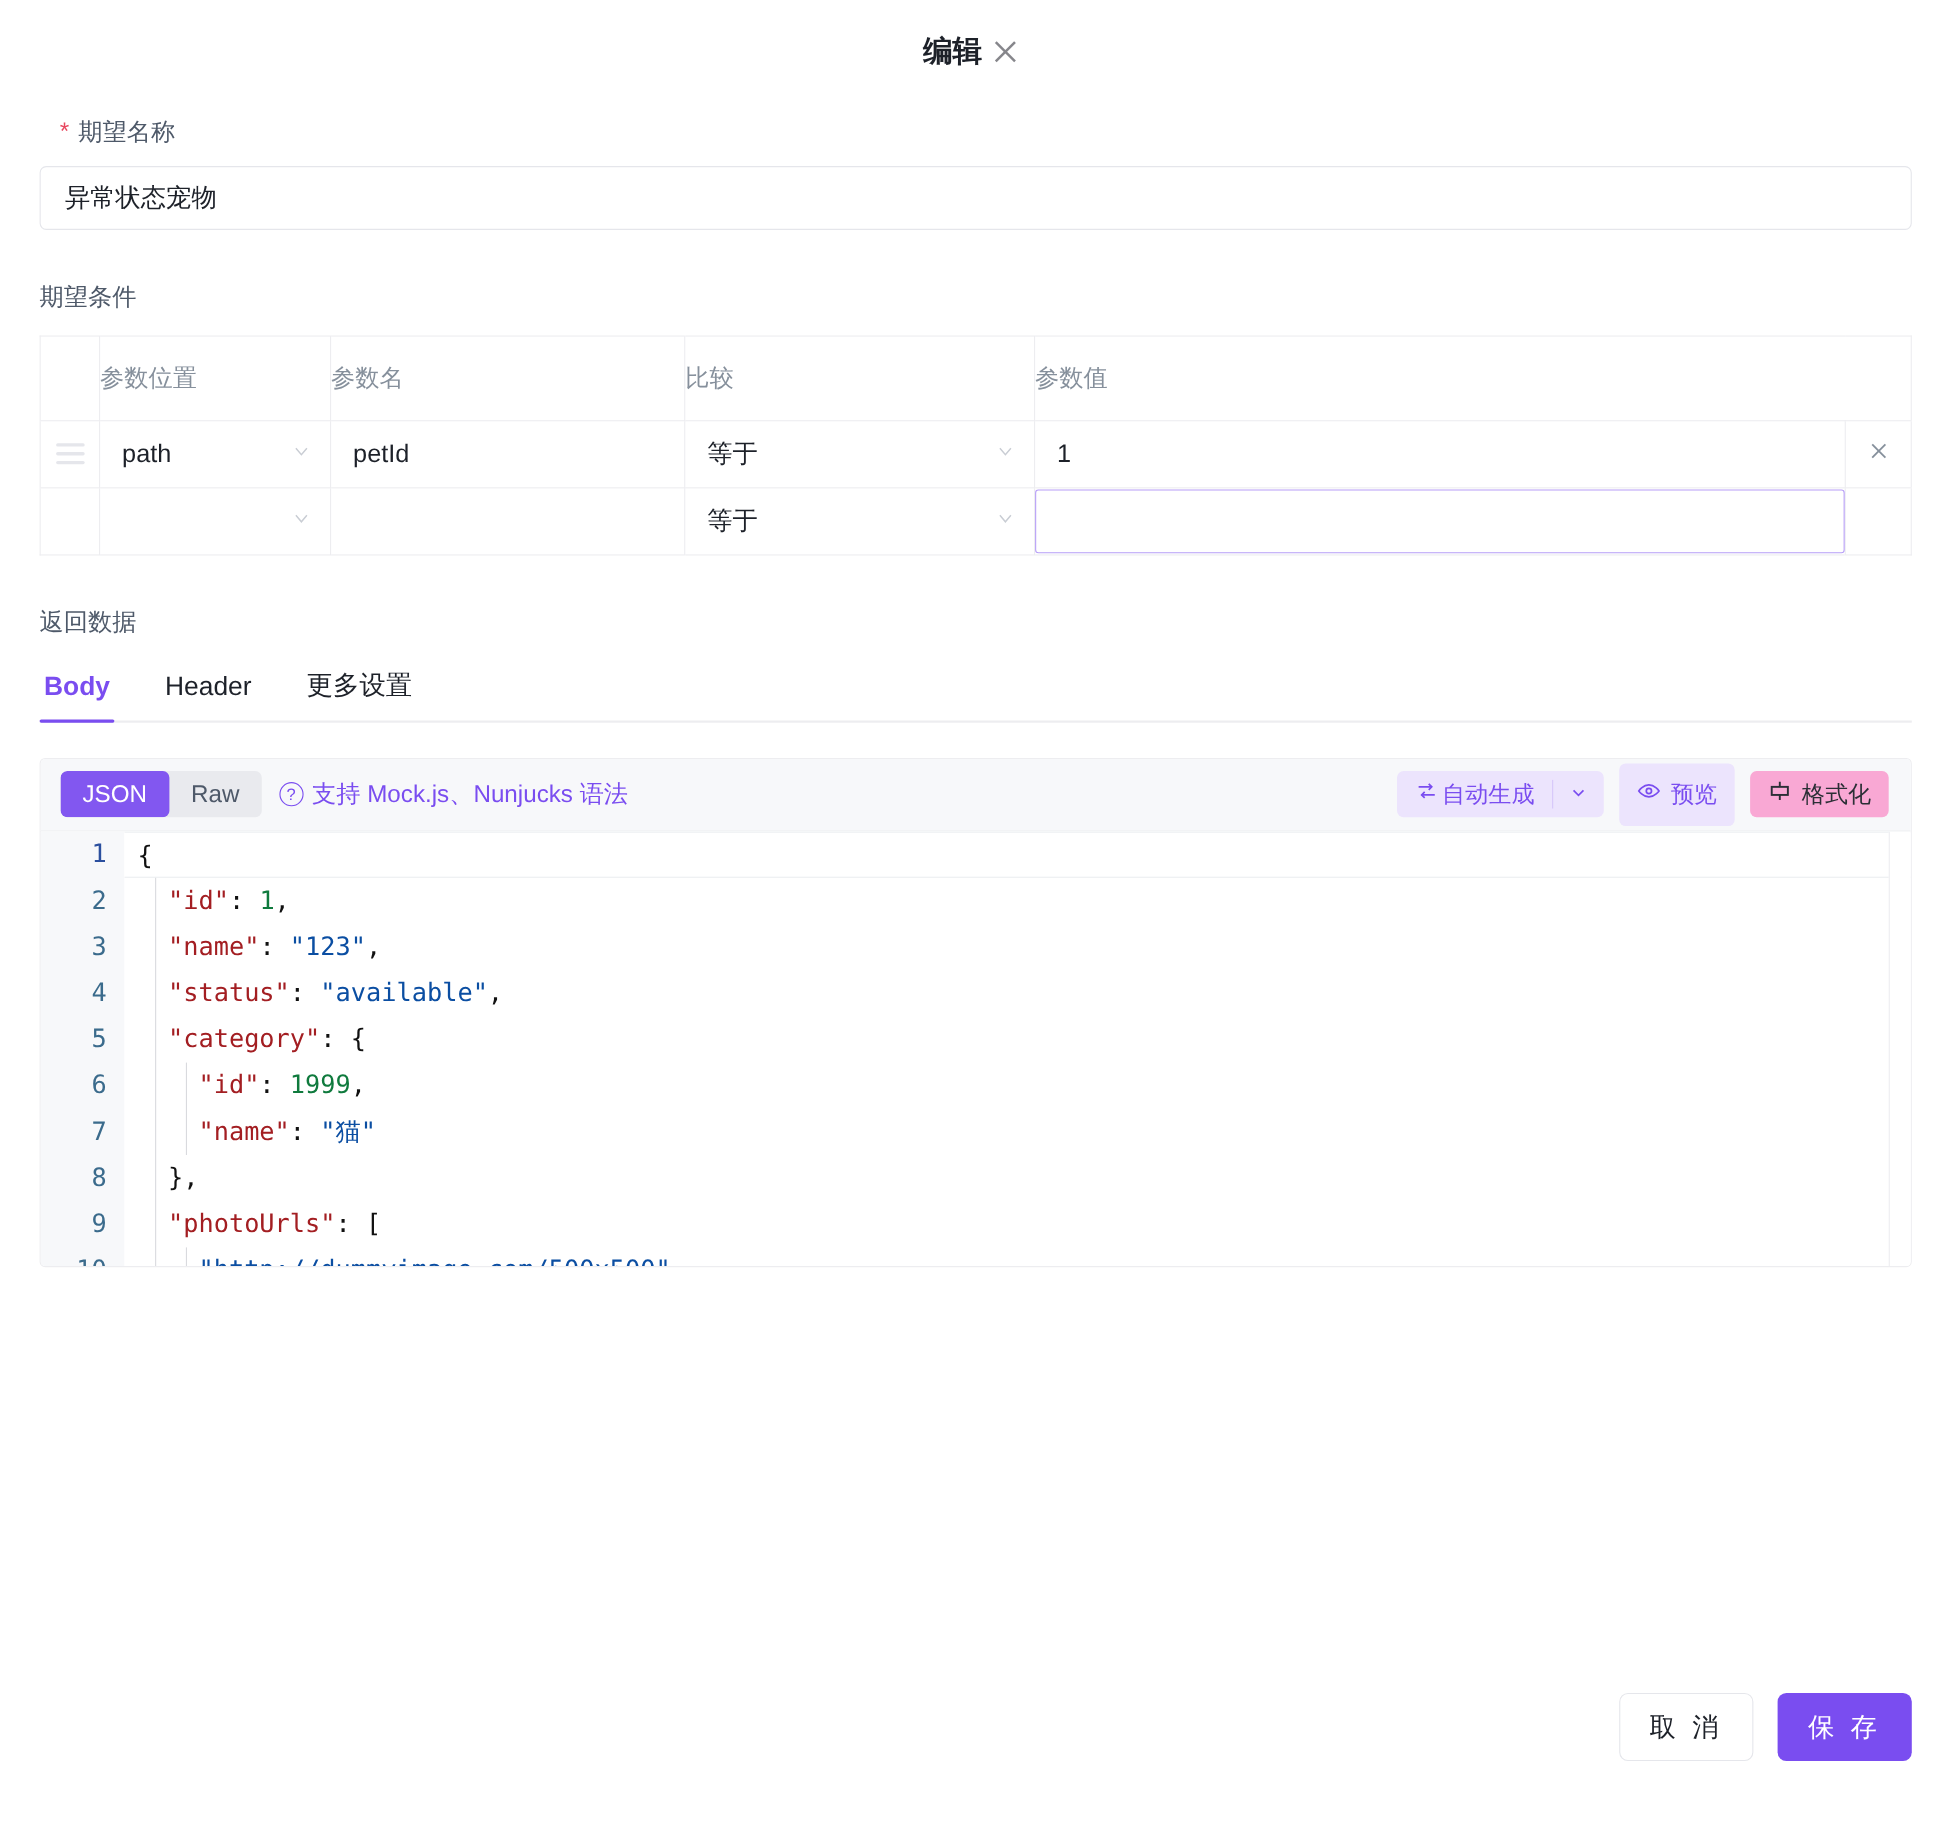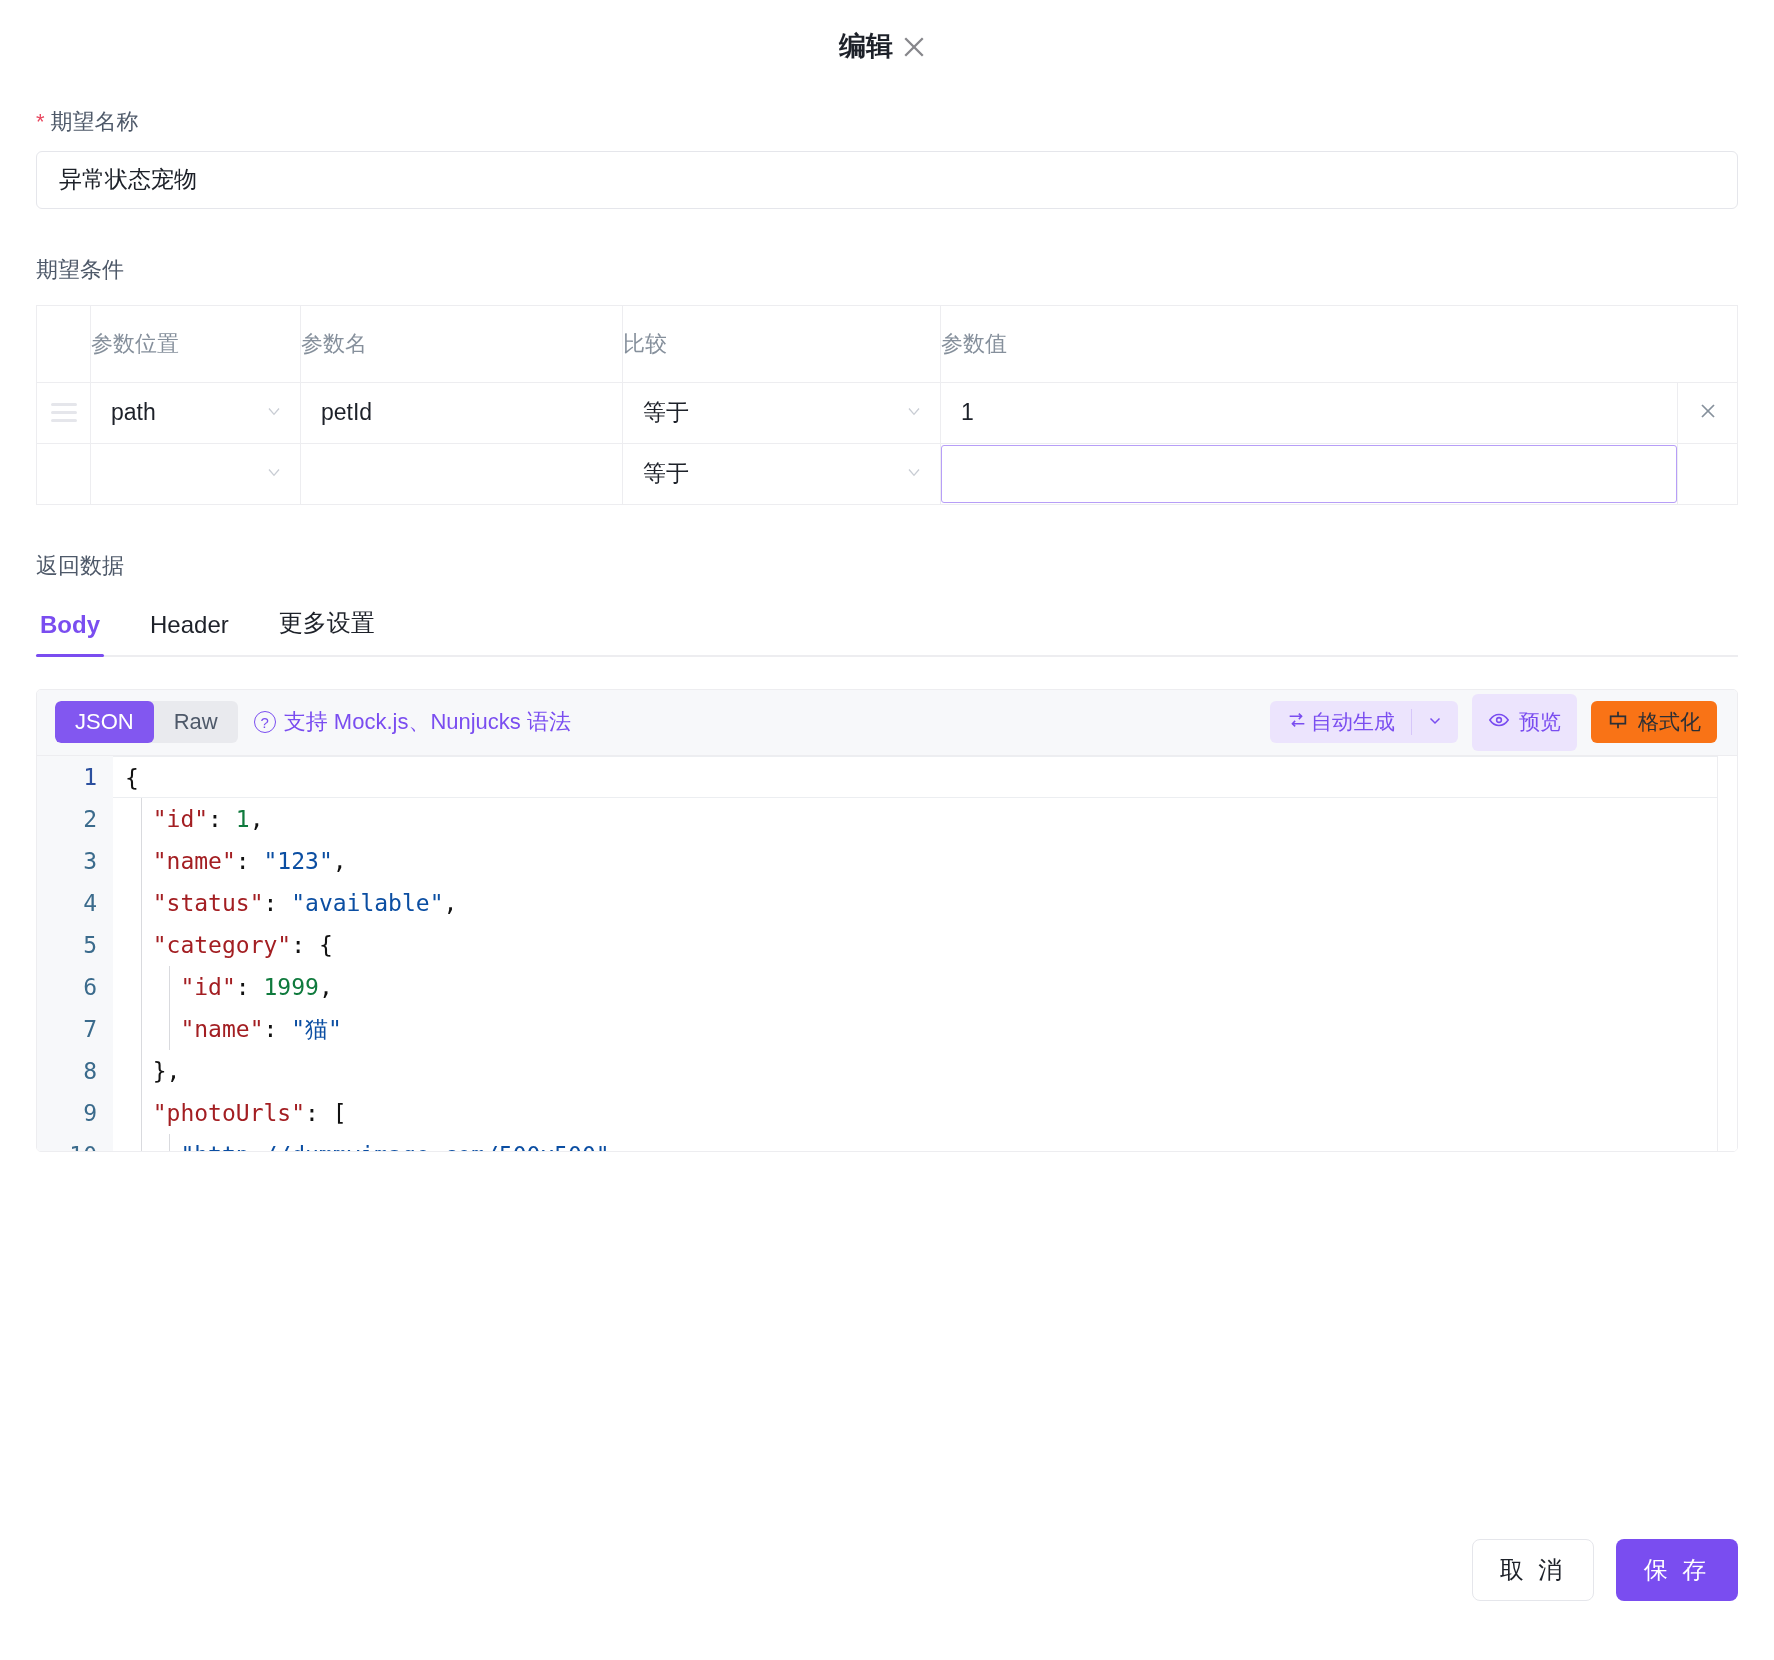--- a/index.html
+++ b/index.html
@@ -34,22 +34,23 @@
     margin-top: -4px;
   }
   .close-btn svg { display: block; }
 
   
   .modal-body { padding: 0 36px; }
 
   .field-label {
     font-size: 22px;
     color: #4e5969;
-    margin: 40px 0 14px 0;
+    margin: 40px 0 14px 16px;
     line-height: 1.3;
+    font-family: Liberation Mono, monospace;
   }
   .req-star { color: #e8475f; margin-right: 6px; font-size: 22px; }
 
   .text-input {
     width: 100%;
     height: 58px;
     border: 1px solid #e5e6eb;
     border-radius: 6px;
     background: #fff;
     font-size: 23px;
@@ -204,21 +205,21 @@
     font-family: "Liberation Sans", sans-serif;
   }
   .btn-split { display: flex; align-items: stretch; background: #ece4fd; border-radius: 6px; overflow: hidden; }
   .btn-split .main { display: flex; align-items: center; gap: 3px; padding: 0 16px; height: 42px;
                      color: #7a4df0; font-size: 21px; cursor: pointer; }
   .btn-split .divider { width: 1px; background: #d6c6fa; margin: 8px 0; }
   .btn-split .caret { display: flex; align-items: center; padding: 0 14px; color: #7a4df0; cursor: pointer; }
   .btn-gray {
     display: flex; align-items: center; gap: 9px;
     height: 42px; padding: 0 16px;
-    background: #f97316; color: #2b2f36;
+    background: #f9a8d4; color: #2b2f36;
     border-radius: 6px; font-size: 21px; cursor: pointer; border: none;
     font-family: "Liberation Sans", sans-serif;
   }
 
   
   .code-area {
     flex: 1; display: flex; overflow: hidden;
     font-family: "DejaVu Sans Mono", monospace;
     font-size: 23px;
     line-height: 42px;

